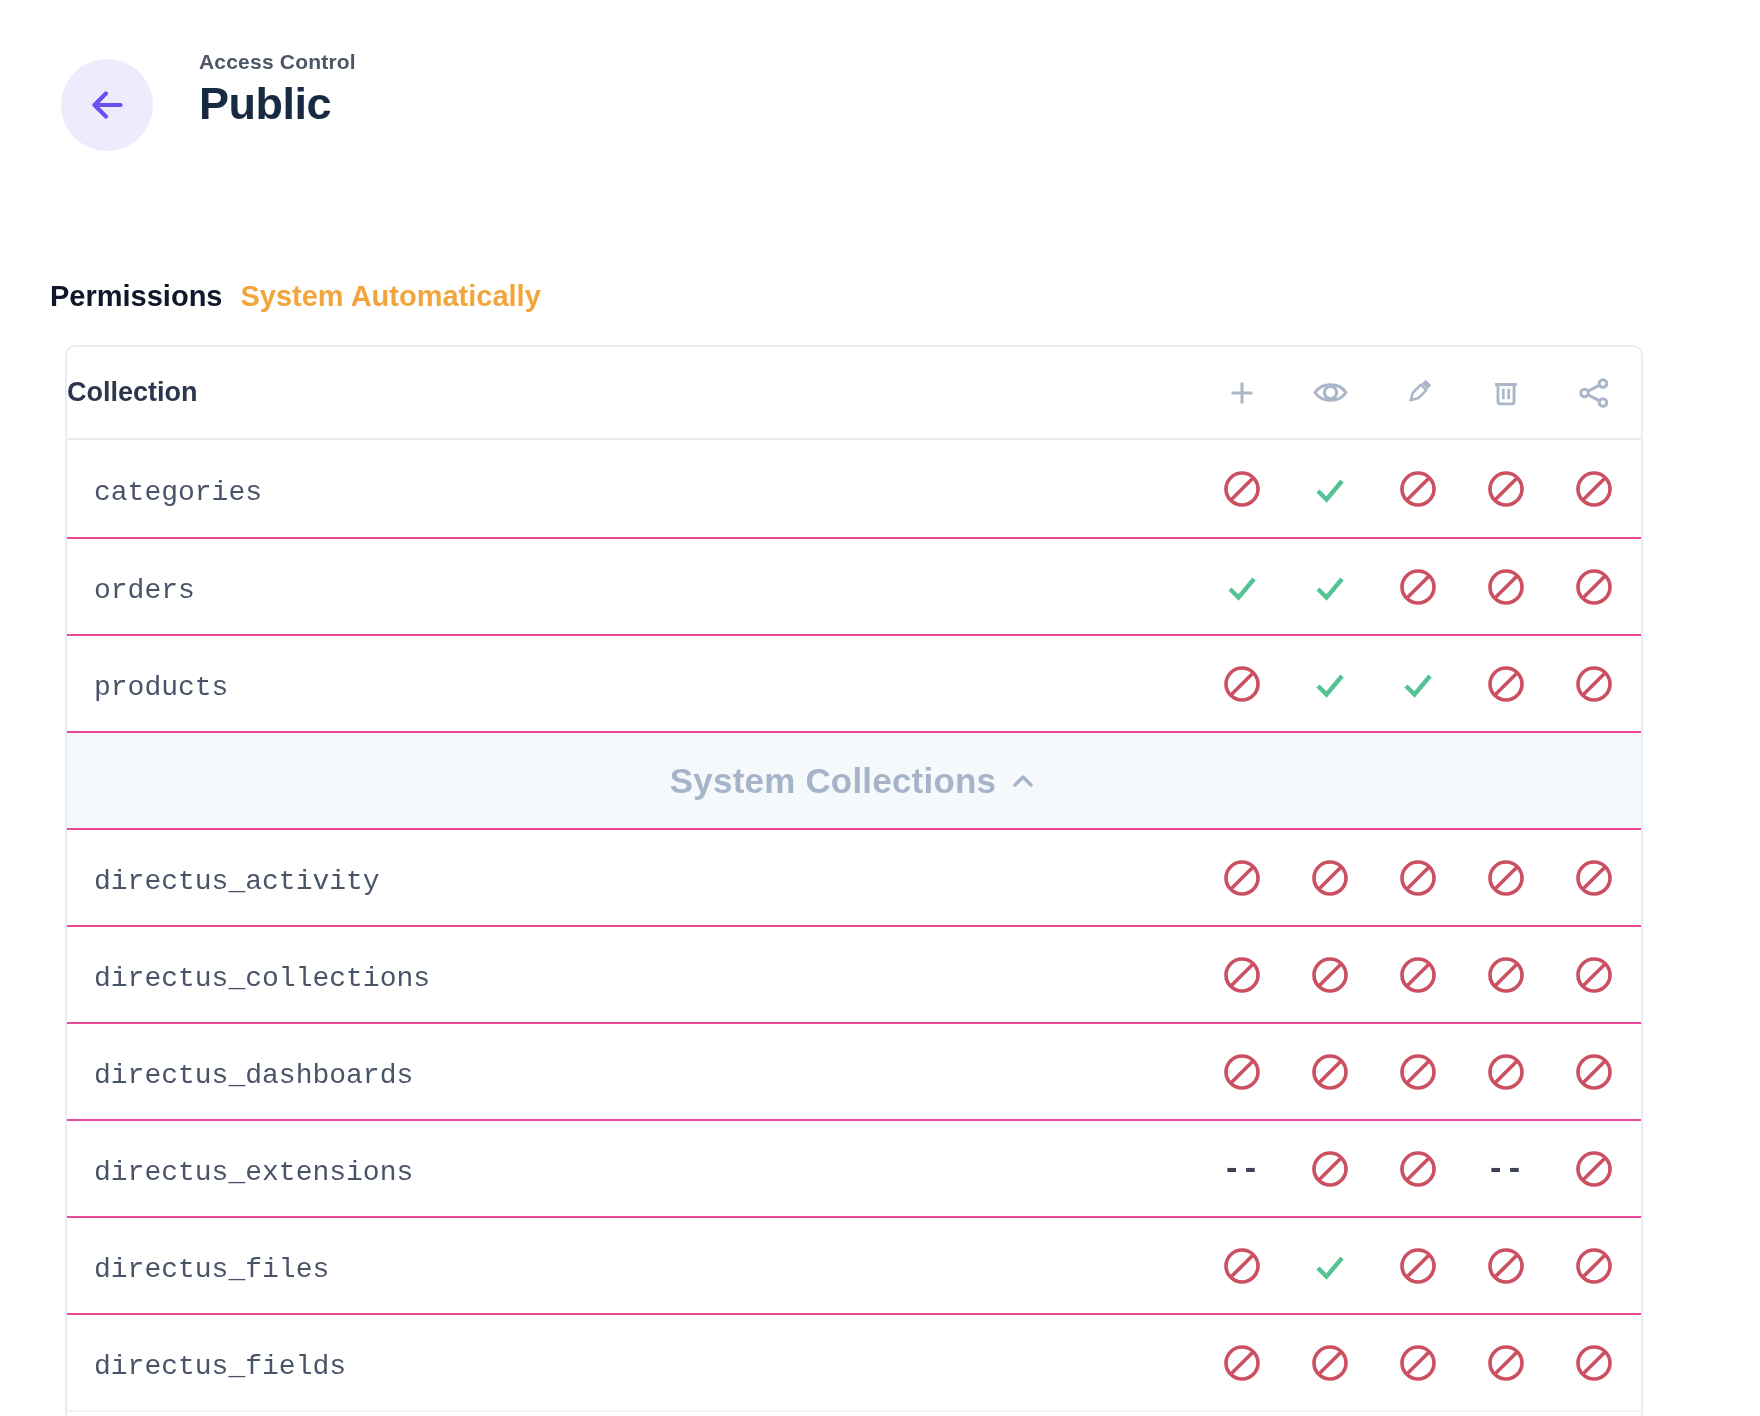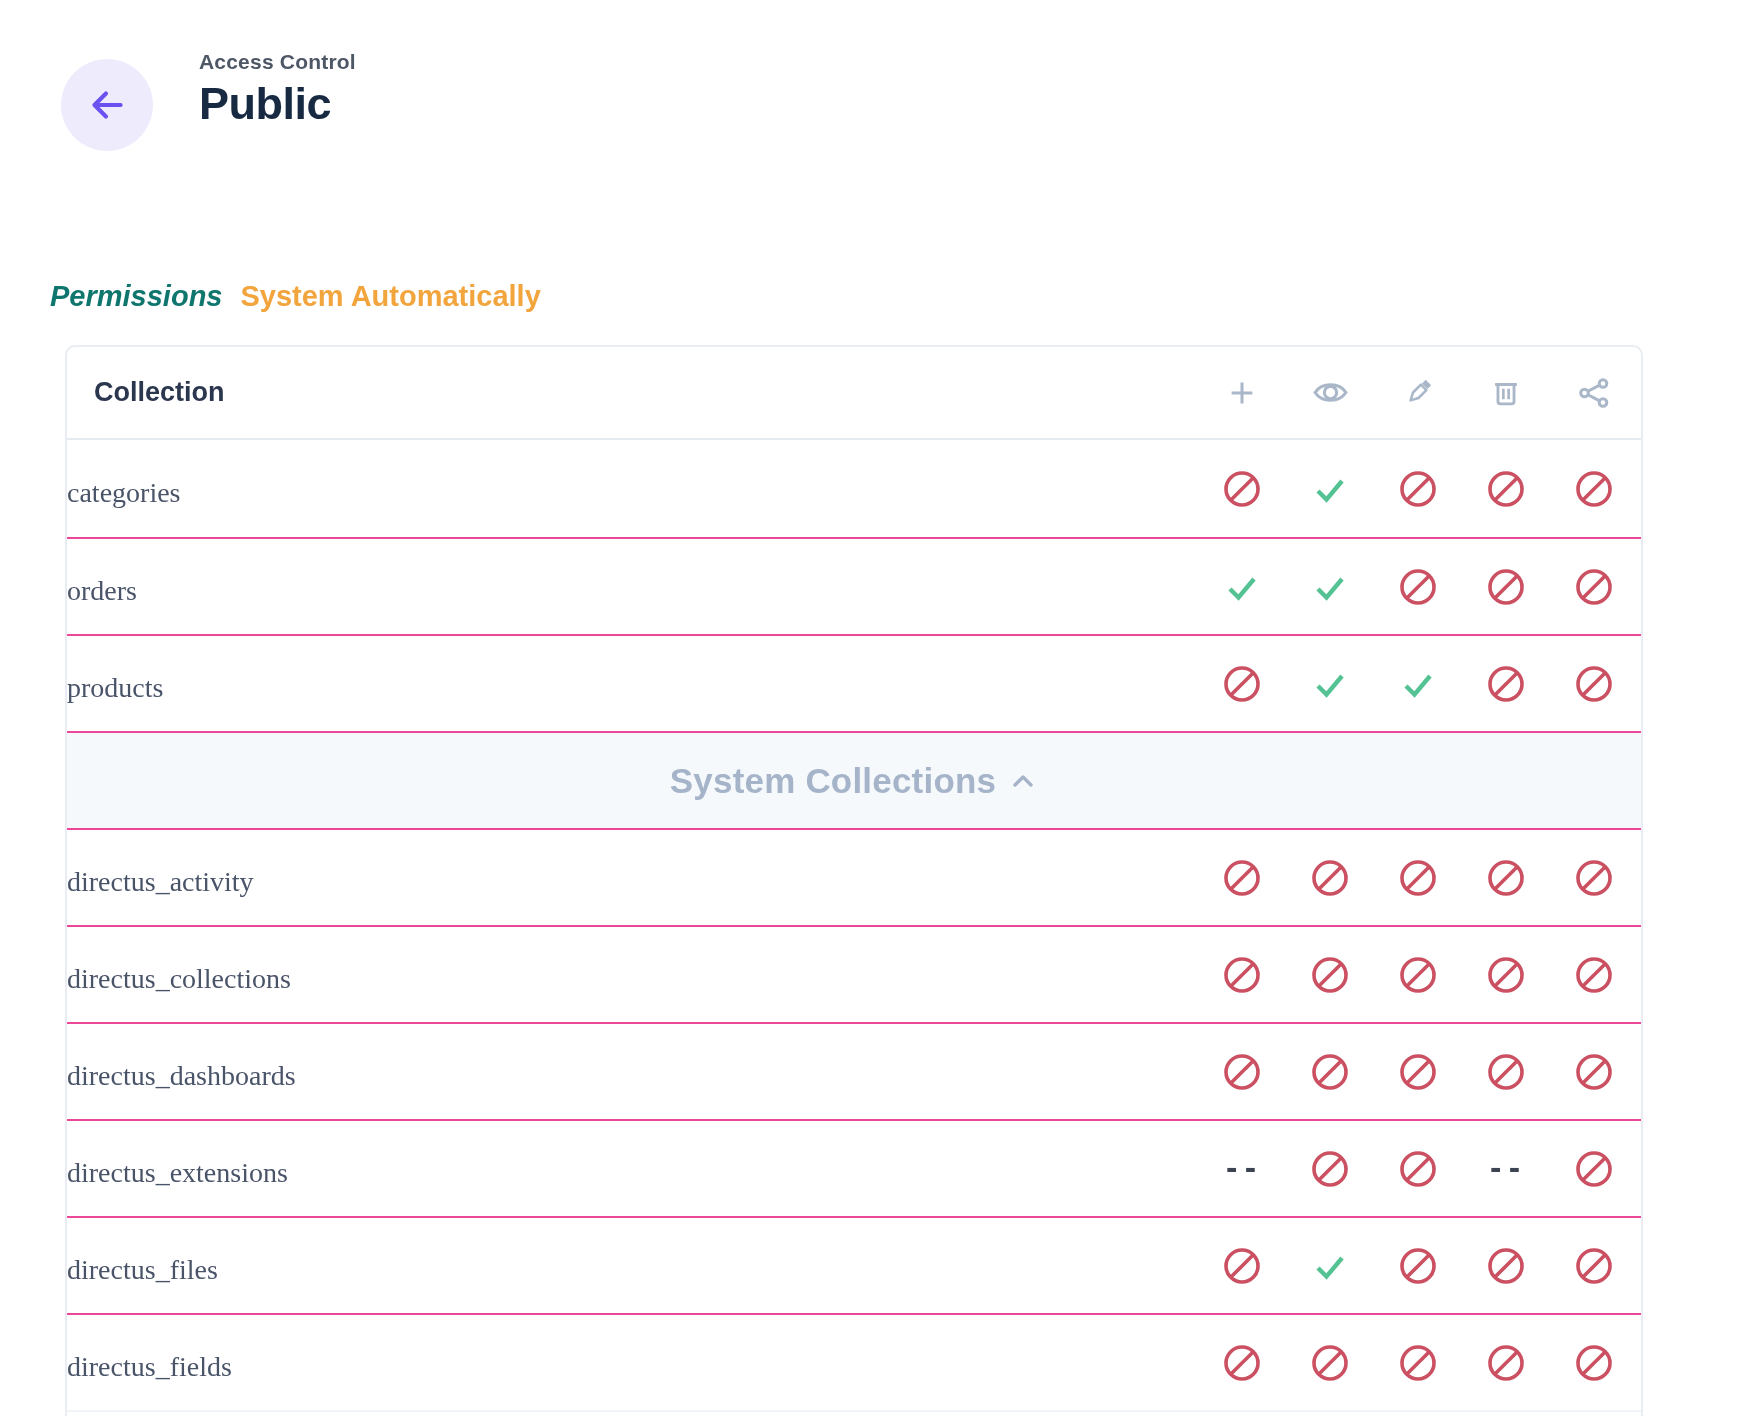--- a/index.html
+++ b/index.html
@@ -27,58 +27,58 @@
     margin-top: 4px;
     font-size: 45px; font-weight: 800; color: #172a42;
     letter-spacing: -0.5px;
   }
 
   
   .section-heading {
     position: absolute; left: 50px; top: 280px;
     display: flex; align-items: baseline; gap: 18px;
   }
-  .section-heading .main { font-size: 29px; font-weight: 700; color: #0f766e; font-style: italic; }
+  .section-heading .main { font-size: 29px; font-weight: 700; color: #0f172a; }
   .section-heading .note { font-size: 29px; font-weight: 700; color: #f2a43d; }
 
   
   .perm-table {
     position: absolute; left: 65px; top: 345px;
     width: 1578px; height: 1120px;
     border: 2px solid #e9edf3;
     border-radius: 10px 10px 0 0;
     background: #ffffff;
     overflow: hidden;
   }
   .thead {
     height: 93px;
     display: flex; align-items: center; justify-content: space-between;
     border-bottom: 2px solid #e6ebf1;
   }
   .thead .col-label {
-    padding-left: 27px;
     font-size: 27px; font-weight: 700; color: #2b374e;
   }
   .action-cols, .cells {
     display: flex; width: 440px; margin-right: 3px; flex: none;
   }
   .acol, .cell {
     width: 88px; height: 97px;
     display: flex; align-items: center; justify-content: center;
   }
   .acol { height: 93px; }
   .cell { cursor: pointer; }
 
   .prow {
     height: 97px;
     display: flex; align-items: center; justify-content: space-between;
   }
   .prow + .prow { border-top: 2px solid #ec4899; }
   .prow .cname {
-    font-family: Liberation Serif, serif;
+    padding-left: 27px;
+    font-family: Liberation Mono, monospace;
     font-size: 28px; color: #4a5469;
     white-space: nowrap;
     margin-top: 8px;
   }
   .divider-row {
     height: 97px;
     background: #f6f9fc;
     display: flex; align-items: center; justify-content: center;
     gap: 12px;
     cursor: pointer;

